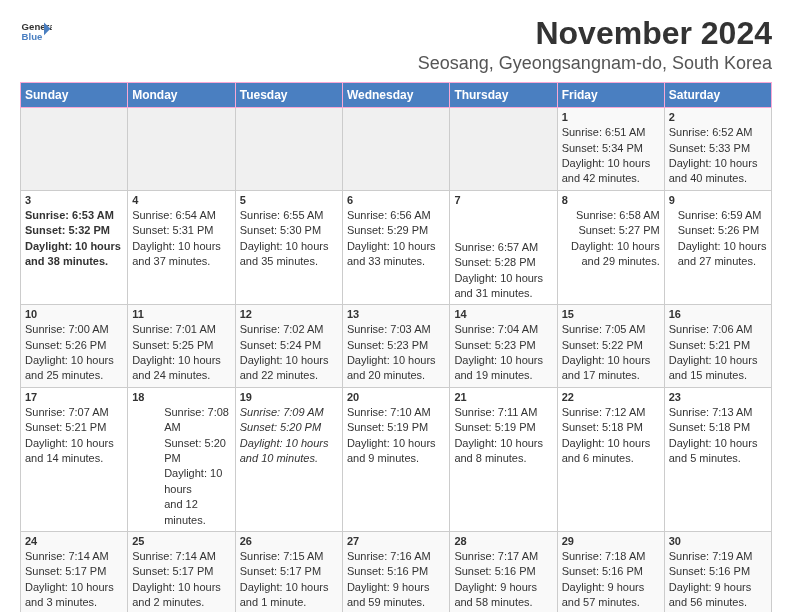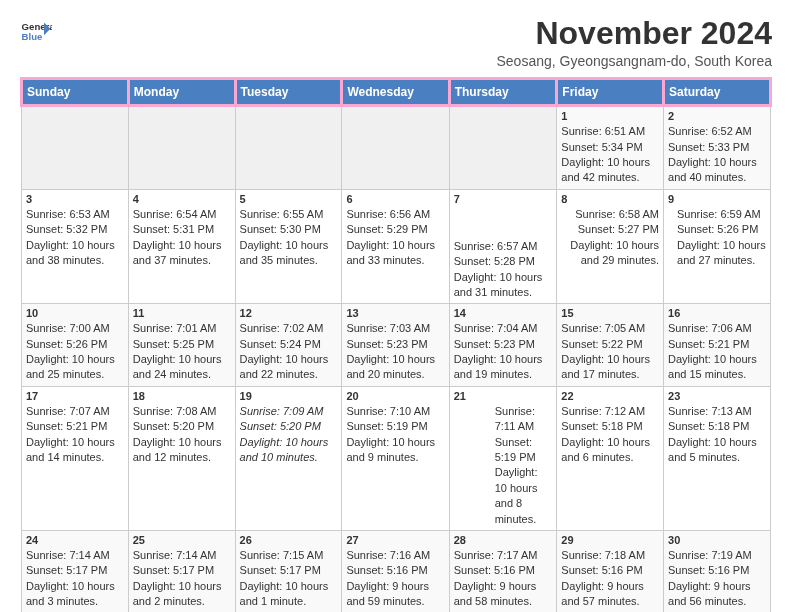--- a/index.html
+++ b/index.html
@@ -29,37 +29,37 @@
       text-align: right;
       margin-left: 48px;
     }
     .month-title {
       font-size: 32px;
       font-weight: bold;
       color: #333;
       line-height: 1.1;
     }
     .subtitle {
-      font-size: 14px;
+      font-size: 18px;
       color: #555;
       margin-top: 2px;
     }
     .calendar {
       width: 100%;
       border-collapse: collapse;
       margin-top: 8px;
     }
     .calendar th {
       background: #4a7fc1;
       color: #fff;
       font-size: 12px;
       font-weight: bold;
       padding: 5px 4px;
       text-align: left;
-      border: 3px solid #f9a8d4;
+      border: 1px solid #f9a8d4;
     }
     .calendar td {
       border: 1px solid #ccc;
       vertical-align: top;
       padding: 3px 4px;
       width: 108px;
       min-height: 80px;
       font-size: 10px;
       color: #333;
       background: #fff;
@@ -132,21 +132,21 @@
           <span class="day-number">2</span>
           <div class="day-info" style="white-space: pre-line;">Sunrise: 6:52 AM
 Sunset: 5:33 PM
 Daylight: 10 hours
 and 40 minutes.</div>
         </td>
       </tr>
       <tr>
         <td>
           <span class="day-number">3</span>
-          <div class="day-info" style="white-space: pre-line;">Sunrise: 6:53 AM
+          <div class="day-info" style="white-space: pre-line; font-weight: bold;">Sunrise: 6:53 AM
 Sunset: 5:32 PM
 Daylight: 10 hours
 and 38 minutes.</div>
         </td>
         <td>
           <span class="day-number">4</span>
           <div class="day-info" style="white-space: pre-line;">Sunrise: 6:54 AM
 Sunset: 5:31 PM
 Daylight: 10 hours
 and 37 minutes.</div>
@@ -241,42 +241,42 @@
       <tr>
         <td>
           <span class="day-number">17</span>
           <div class="day-info" style="white-space: pre-line;">Sunrise: 7:07 AM
 Sunset: 5:21 PM
 Daylight: 10 hours
 and 14 minutes.</div>
         </td>
         <td>
           <span class="day-number">18</span>
-          <div class="day-info" style="white-space: pre-line;">Sunrise: 7:08 AM
+          <div class="day-info" style="white-space: pre-line; margin-left: 32px;">Sunrise: 7:08 AM
 Sunset: 5:20 PM
 Daylight: 10 hours
 and 12 minutes.</div>
         </td>
         <td>
           <span class="day-number">19</span>
           <div class="day-info" style="white-space: pre-line; font-style: italic;">Sunrise: 7:09 AM
 Sunset: 5:20 PM
 Daylight: 10 hours
 and 10 minutes.</div>
         </td>
         <td>
           <span class="day-number">20</span>
           <div class="day-info" style="white-space: pre-line;">Sunrise: 7:10 AM
 Sunset: 5:19 PM
 Daylight: 10 hours
 and 9 minutes.</div>
         </td>
         <td>
           <span class="day-number">21</span>
-          <div class="day-info" style="white-space: pre-line; margin-left: 41px;">Sunrise: 7:11 AM
+          <div class="day-info" style="white-space: pre-line;">Sunrise: 7:11 AM
 Sunset: 5:19 PM
 Daylight: 10 hours
 and 8 minutes.</div>
         </td>
         <td>
           <span class="day-number">22</span>
           <div class="day-info" style="white-space: pre-line;">Sunrise: 7:12 AM
 Sunset: 5:18 PM
 Daylight: 10 hours
 and 6 minutes.</div>

